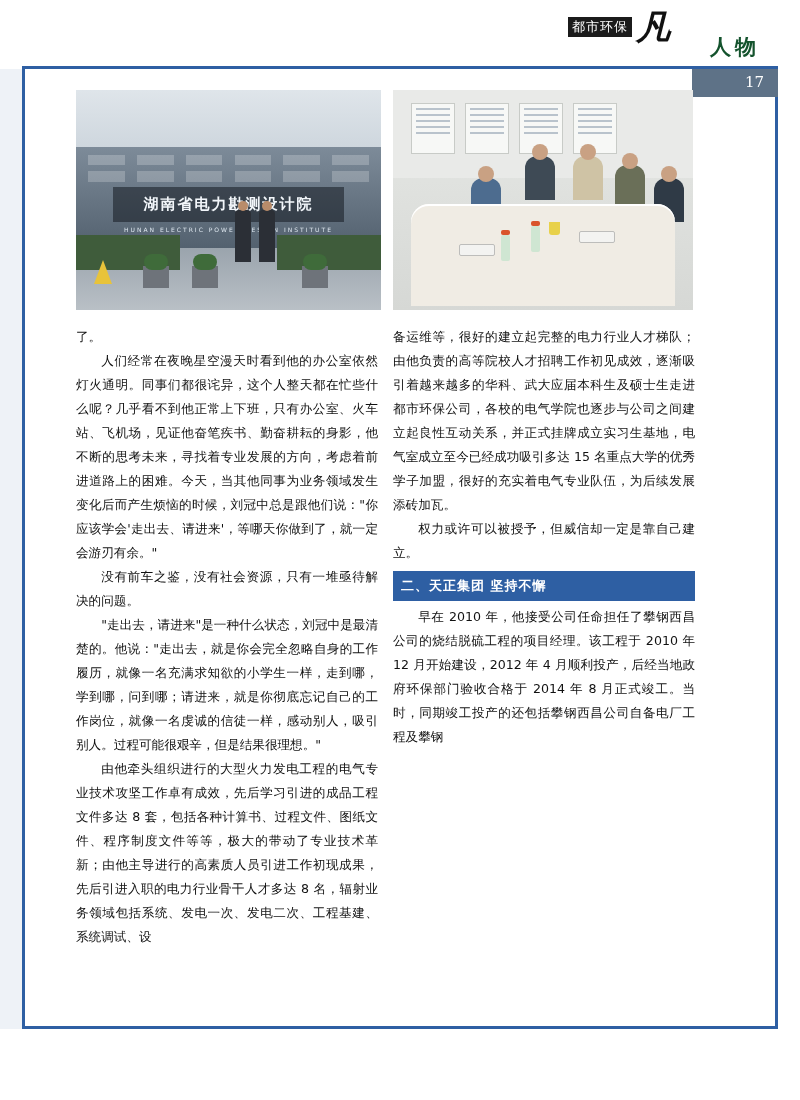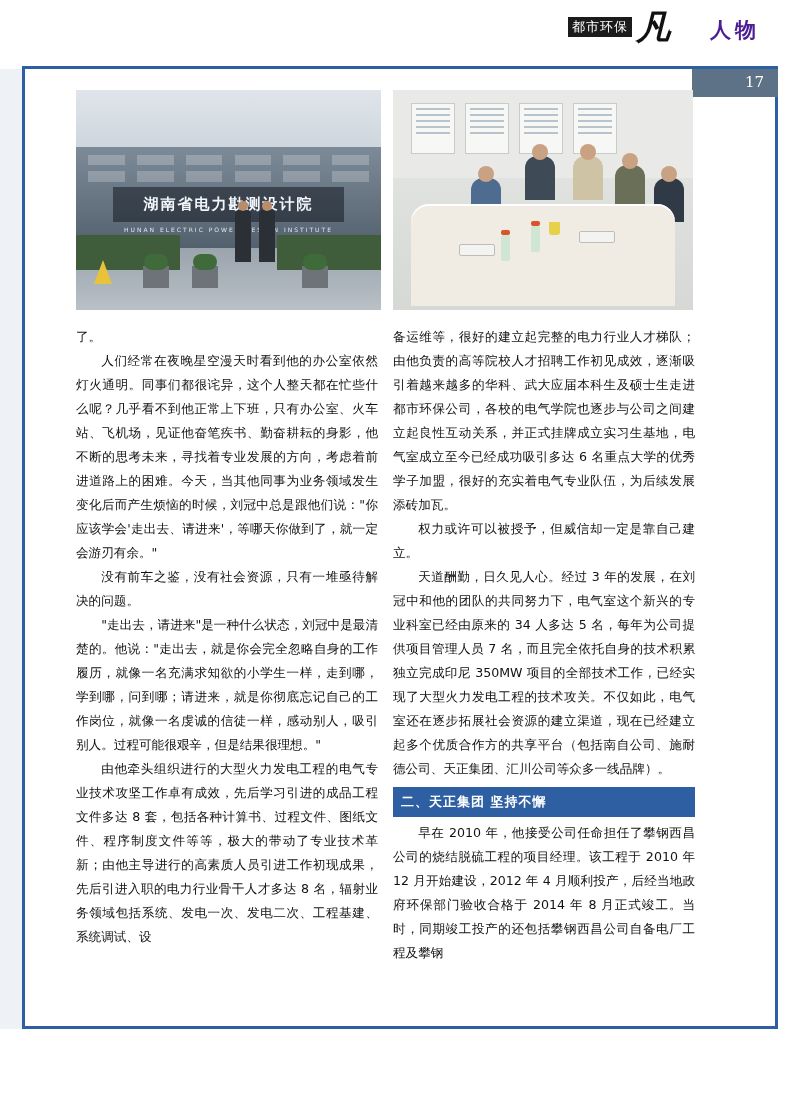--- a/index.html
+++ b/index.html
@@ -51,24 +51,24 @@
     line-height: 0.8;
     color: #111;
     font-family: "DejaVu Serif", serif;
     font-weight: bold;
     font-style: italic;
     margin-bottom: -4px;
   }
   .section-name {
     position: absolute;
     right: 40px;
-    top: 16px;
+    top: 33px;
     font-size: 21px;
     font-weight: bold;
-    color: #4c1d95;
+    color: #14532d;
     letter-spacing: 4px;
     font-family: "DejaVu Sans", sans-serif;
   }
   
   .top-rule {
     position: absolute;
     left: 22px;
     top: 66px;
     width: 756px;
     height: 3px;
@@ -447,20 +447,19 @@
 
   <div class="col col-left">
     <p class="noindent">了。</p>
     <p>人们经常在夜晚星空漫天时看到他的办公室依然灯火通明。同事们都很诧异，这个人整天都在忙些什么呢？几乎看不到他正常上下班，只有办公室、火车站、飞机场，见证他奋笔疾书、勤奋耕耘的身影，他不断的思考未来，寻找着专业发展的方向，考虑着前进道路上的困难。今天，当其他同事为业务领域发生变化后而产生烦恼的时候，刘冠中总是跟他们说："你应该学会'走出去、请进来'，等哪天你做到了，就一定会游刃有余。"</p>
     <p>没有前车之鉴，没有社会资源，只有一堆亟待解决的问题。</p>
     <p>"走出去，请进来"是一种什么状态，刘冠中是最清楚的。他说："走出去，就是你会完全忽略自身的工作履历，就像一名充满求知欲的小学生一样，走到哪，学到哪，问到哪；请进来，就是你彻底忘记自己的工作岗位，就像一名虔诚的信徒一样，感动别人，吸引别人。过程可能很艰辛，但是结果很理想。"</p>
     <p>由他牵头组织进行的大型火力发电工程的电气专业技术攻坚工作卓有成效，先后学习引进的成品工程文件多达 8 套，包括各种计算书、过程文件、图纸文件、程序制度文件等等，极大的带动了专业技术革新；由他主导进行的高素质人员引进工作初现成果，先后引进入职的电力行业骨干人才多达 8 名，辐射业务领域包括系统、发电一次、发电二次、工程基建、系统调试、设</p>
   </div>
 
   <div class="col col-right">
-    <p class="noindent">备运维等，很好的建立起完整的电力行业人才梯队；由他负责的高等院校人才招聘工作初见成效，逐渐吸引着越来越多的华科、武大应届本科生及硕士生走进都市环保公司，各校的电气学院也逐步与公司之间建立起良性互动关系，并正式挂牌成立实习生基地，电气室成立至今已经成功吸引多达 6 名重点大学的优秀学子加盟，很好的充实着电气专业队伍，为后续发展添砖加瓦。</p>
+    <p class="noindent">备运维等，很好的建立起完整的电力行业人才梯队；由他负责的高等院校人才招聘工作初见成效，逐渐吸引着越来越多的华科、武大应届本科生及硕士生走进都市环保公司，各校的电气学院也逐步与公司之间建立起良性互动关系，并正式挂牌成立实习生基地，电气室成立至今已经成功吸引多达 15 名重点大学的优秀学子加盟，很好的充实着电气专业队伍，为后续发展添砖加瓦。</p>
     <p>权力或许可以被授予，但威信却一定是靠自己建立。</p>
-    <p>天道酬勤，日久见人心。经过 3 年的发展，在刘冠中和他的团队的共同努力下，电气室这个新兴的专业科室已经由原来的 34 人多达 5 名，每年为公司提供项目管理人员 7 名，而且完全依托自身的技术积累独立完成印尼 350MW 项目的全部技术工作，已经实现了大型火力发电工程的技术攻关。不仅如此，电气室还在逐步拓展社会资源的建立渠道，现在已经建立起多个优质合作方的共享平台（包括南自公司、施耐德公司、天正集团、汇川公司等众多一线品牌）。</p>
     <span class="subhead">二、天正集团  坚持不懈</span>
     <p>早在 2010 年，他接受公司任命担任了攀钢西昌公司的烧结脱硫工程的项目经理。该工程于 2010 年 12 月开始建设，2012 年 4 月顺利投产，后经当地政府环保部门验收合格于 2014 年 8 月正式竣工。当时，同期竣工投产的还包括攀钢西昌公司自备电厂工程及攀钢</p>
   </div>
 
 </div>
 
 </body></html>

